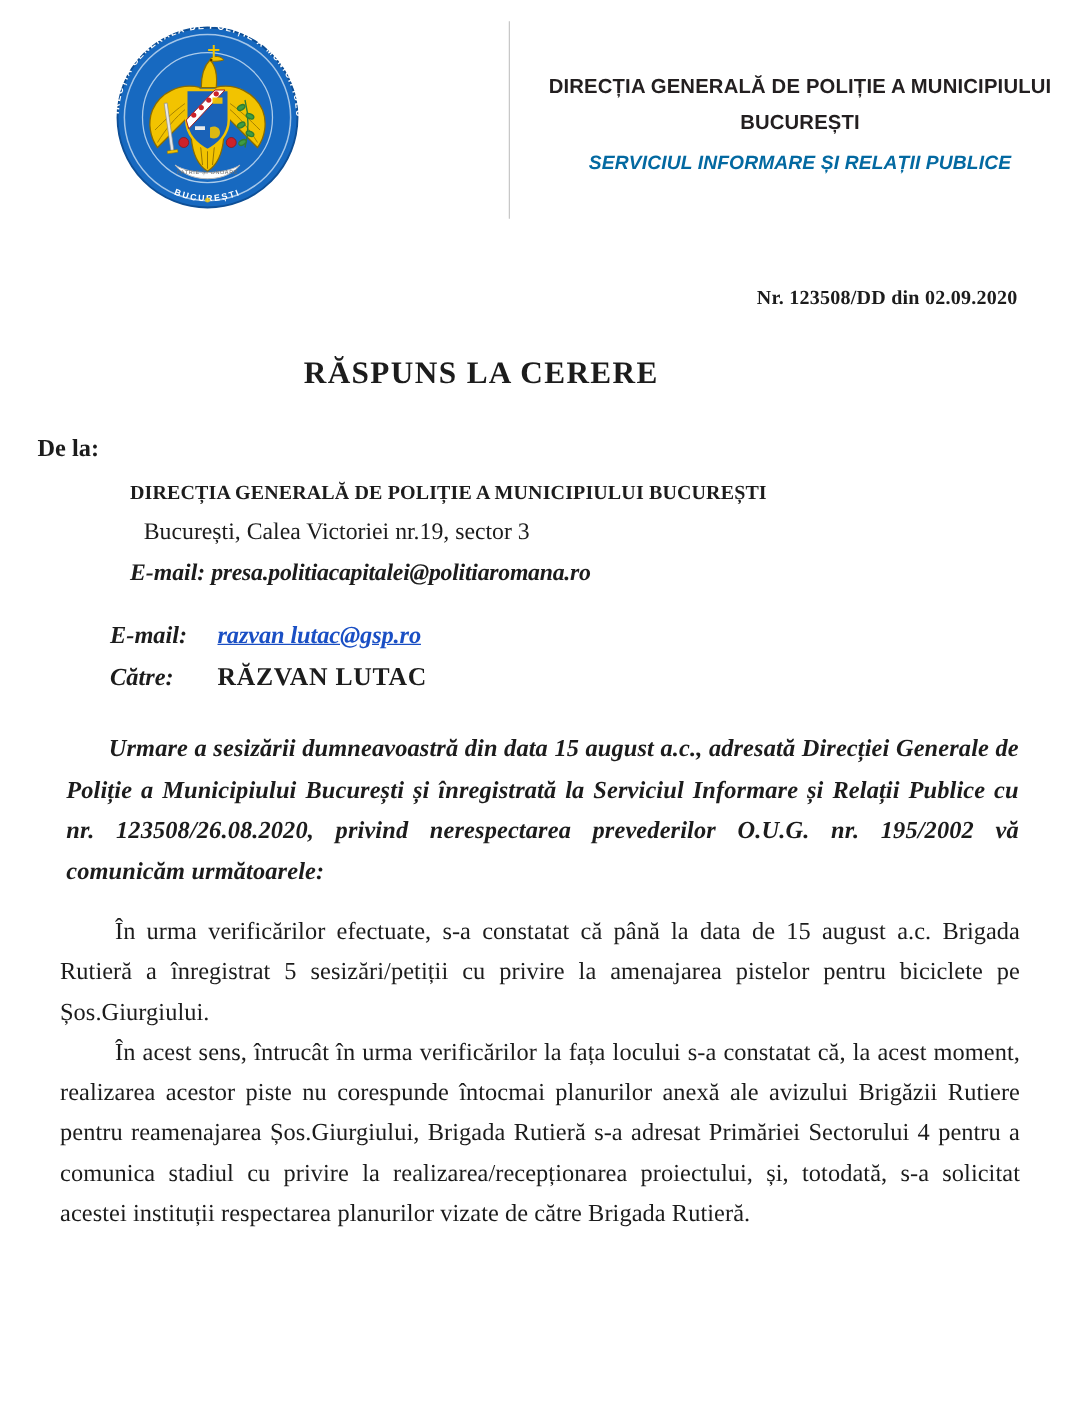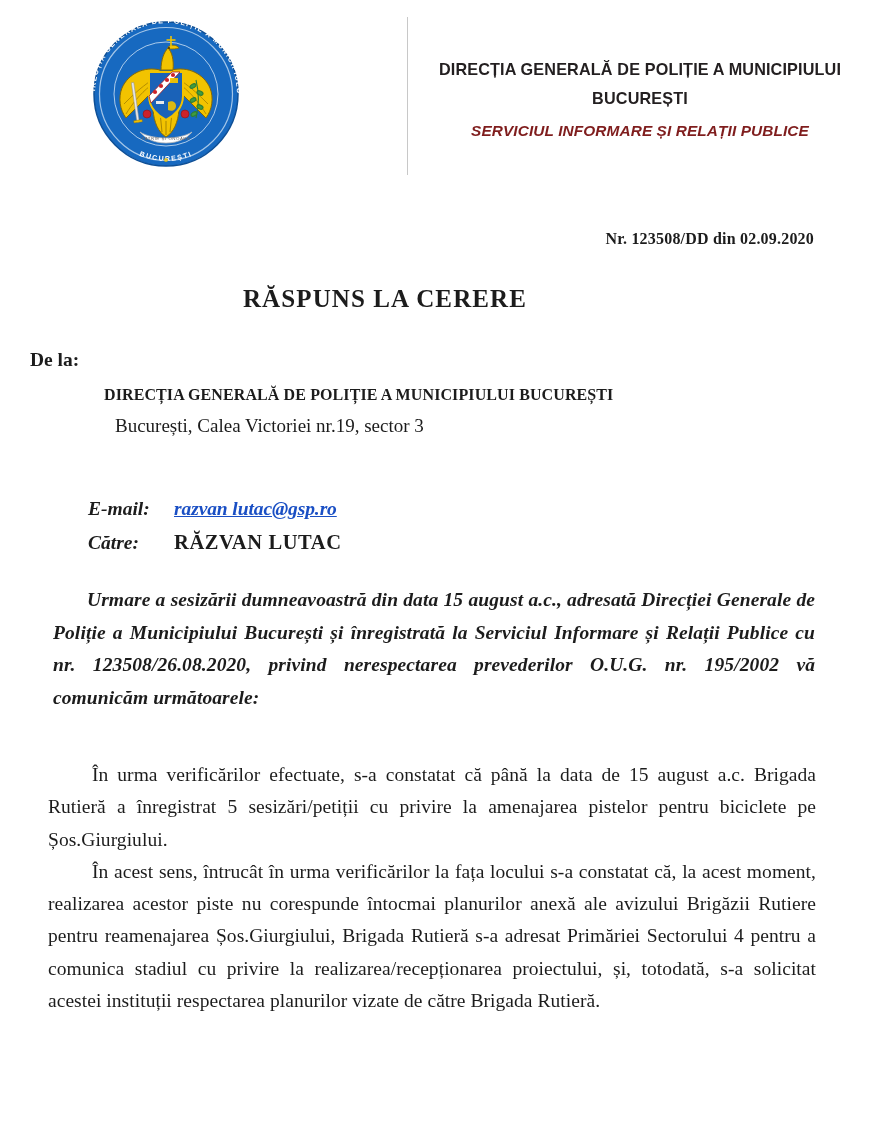--- a/index.html
+++ b/index.html
@@ -54,21 +54,21 @@
     font-size: 16.2px;
     font-weight: bold;
     letter-spacing: 0.15px;
     color: #231f20;
     line-height: 29px;
   }
   .dept-line {
     font-size: 15.4px;
     font-weight: bold;
     font-style: italic;
-    color: #7f1d1d;
+    color: #0369a1;
     line-height: 29px;
     margin-top: 3px;
     letter-spacing: 0.1px;
   }
 
   
   .doc {
     position: absolute;
     left: 0;
     top: 182px;
@@ -172,21 +172,21 @@
     font-weight: bold;
     line-height: 32.5px;
     text-align: justify;
     text-indent: 34px;
     letter-spacing: 0.1px;
   }
 
   .body-paras {
     position: absolute;
     left: 48px;
-    top: 577px;
+    top: 548px;
     width: 768px;
   }
   .body-para {
     font-size: 19.5px;
     line-height: 32.3px;
     text-align: justify;
     text-indent: 44px;
     margin: 0;
     letter-spacing: 0.05px;
   }
@@ -294,20 +294,24 @@
 
   <div class="refline">Nr. 123508/DD din 02.09.2020</div>
 
   <div class="doc-title">RĂSPUNS LA CERERE</div>
 
   <div class="from-label">De la:</div>
 
   <div class="sender-block">
     <div class="sender-org">DIRECȚIA GENERALĂ DE POLIȚIE A MUNICIPIULUI BUCUREȘTI</div>
     <div class="sender-addr">București, Calea Victoriei nr.19, sector 3</div>
+    <div class="sender-email">
+      <span>E-mail:</span>
+      <span class="val">presa.politiacapitalei@politiaromana.ro</span>
+    </div>
   </div>
 
   <div class="recipient-block">
     <div class="recip-row">
       <span class="recip-key">E-mail:</span><span class="recip-email">razvan lutac@gsp.ro</span>
     </div>
     <div class="recip-row">
       <span class="recip-key">Către:</span><span class="recip-name">RĂZVAN LUTAC</span>
     </div>
   </div>

